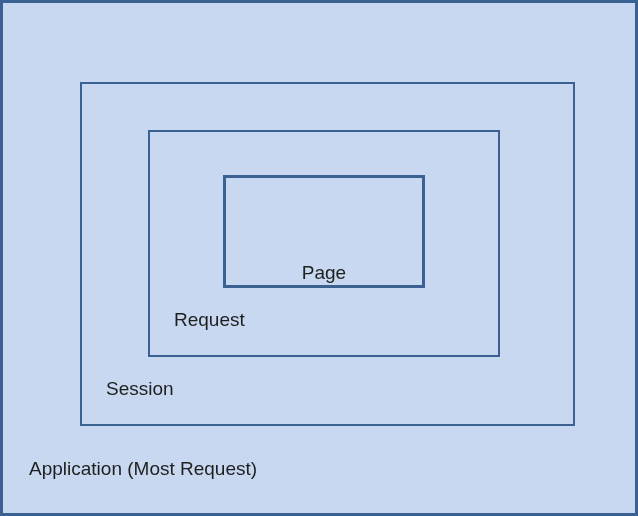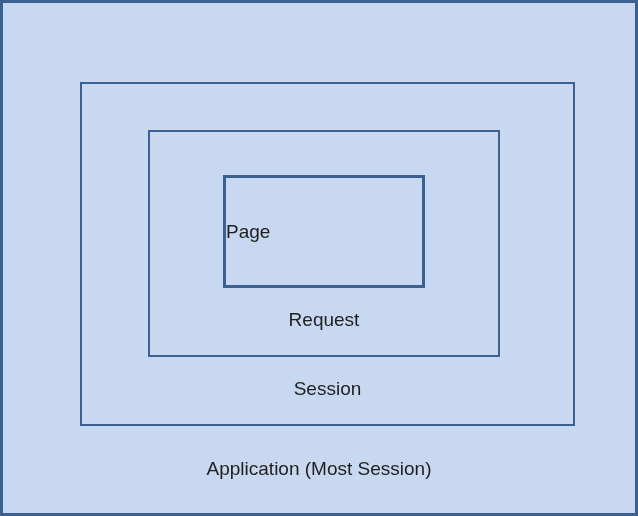--- a/index.html
+++ b/index.html
@@ -38,36 +38,36 @@
     height: 227px;
     border-width: 2px;
   }
   .box-page {
     left: 220px;
     top: 172px;
     width: 202px;
     height: 113px;
     border-width: 3px;
     display: flex;
-    flex-direction: column;
-    align-items: flex-start;
+    flex-direction: row;
+    align-items: flex-end;
     justify-content: center;
   }
   .label {
     font-size: 19px;
     line-height: 25px;
     color: var(--text, #1F1F1F);
     text-align: center;
     white-space: nowrap;
   }
   .label-zone {
     position: absolute;
     display: flex;
     align-items: center;
-    justify-content: center;
+    margin-left: 26px;
   }
   .zone-request {
     left: 145px;
     top: 282px;
     width: 352px;
     height: 69px;
   }
   .zone-session {
     left: 77px;
     top: 351px;
@@ -96,16 +96,16 @@
 
   <div class="label-zone zone-request">
     <div class="label">Request</div>
   </div>
 
   <div class="label-zone zone-session">
     <div class="label">Session</div>
   </div>
 
   <div class="label-zone zone-application">
-    <div class="label">Application (Most Session)</div>
+    <div class="label">Application (Most Request)</div>
   </div>
 
 </div>
 
 </body></html>

